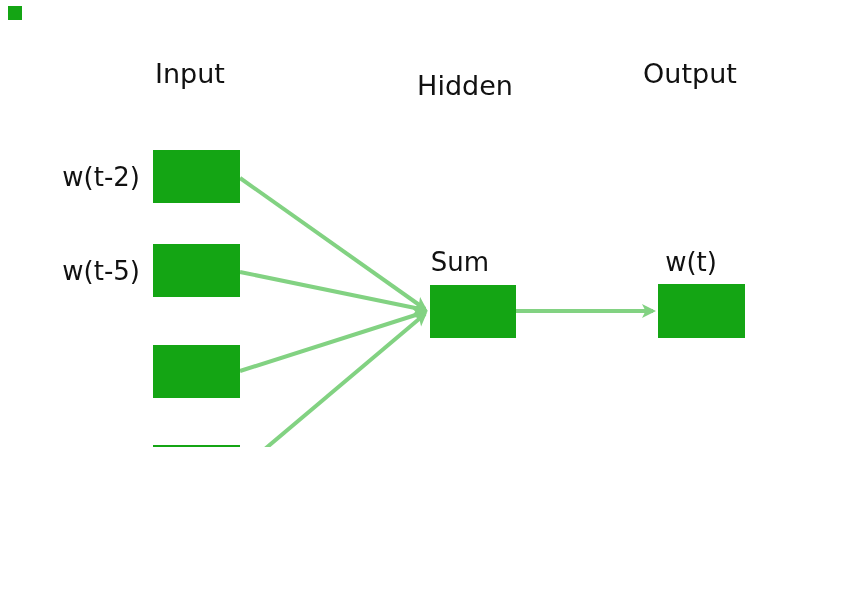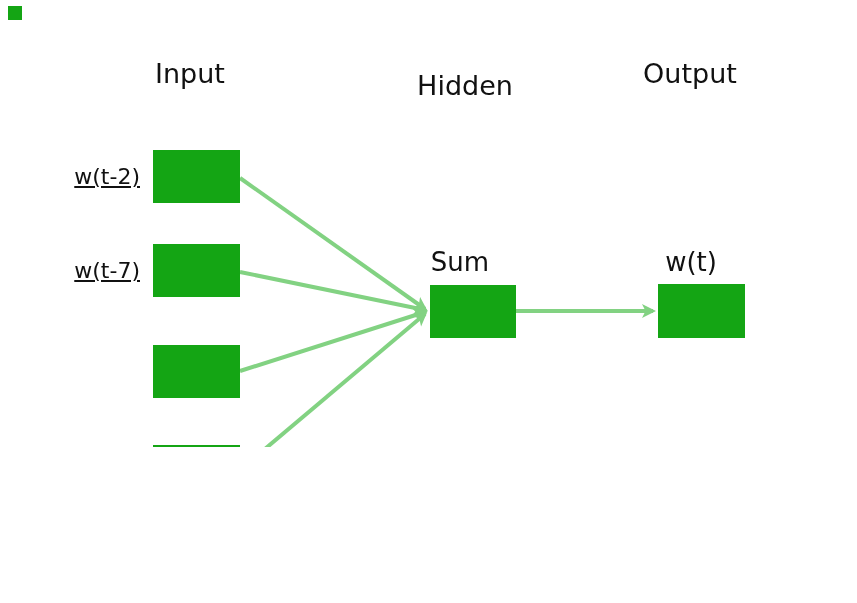--- a/index.html
+++ b/index.html
@@ -22,23 +22,22 @@
   .arrowhead{fill:var(--edge);stroke:none;}
   .col-header{
     position:absolute;
     transform:translateX(-50%);
     font-size:27px;line-height:34px;height:34px;
     white-space:nowrap;
   }
   .row-label{
     position:absolute;
     left:30px;width:110px;text-align:right;
-    font-size:22px;line-height:34px;height:34px;
+    font-size:26px;line-height:34px;height:34px;
     white-space:nowrap;
-    text-decoration:underline;
   }
   .node-caption{
     position:absolute;
     transform:translateX(-50%);
     font-size:26px;line-height:34px;height:34px;
     white-space:nowrap;
   }
   .box{
     position:absolute;
     background:var(--node);
@@ -65,21 +64,21 @@
     <line class="edge" x1="240" y1="371" x2="425" y2="312" marker-end="url(#ah)"></line>
     <line class="edge" x1="240" y1="470" x2="425" y2="314" marker-end="url(#ah)"></line>
     <line class="edge" x1="516" y1="311" x2="653" y2="311" marker-end="url(#ah)"></line>
   </svg>
 
   <div class="col-header" style="left:190px;top:57px;">Input</div>
   <div class="col-header" style="left:465px;top:57px;margin-top:12px;">Hidden</div>
   <div class="col-header" style="left:690px;top:57px;">Output</div>
 
   <div class="row-label" style="top:160px;">w(t-2)</div>
-  <div class="row-label" style="top:254px;">w(t-7)</div>
+  <div class="row-label" style="top:254px;">w(t-5)</div>
 
   <div class="box" style="left:153px;top:150px;width:87px;height:53px;"></div>
   <div class="box" style="left:153px;top:244px;width:87px;height:53px;"></div>
   <div class="box" style="left:153px;top:345px;width:87px;height:53px;"></div>
   <div class="box" style="left:153px;top:445px;width:87px;height:53px;"></div>
 
   <div class="node-caption" style="left:460px;top:245px;">Sum</div>
   <div class="box" style="left:430px;top:285px;width:86px;height:53px;"></div>
 
   <div class="node-caption" style="left:691px;top:245px;">w(t)</div>

